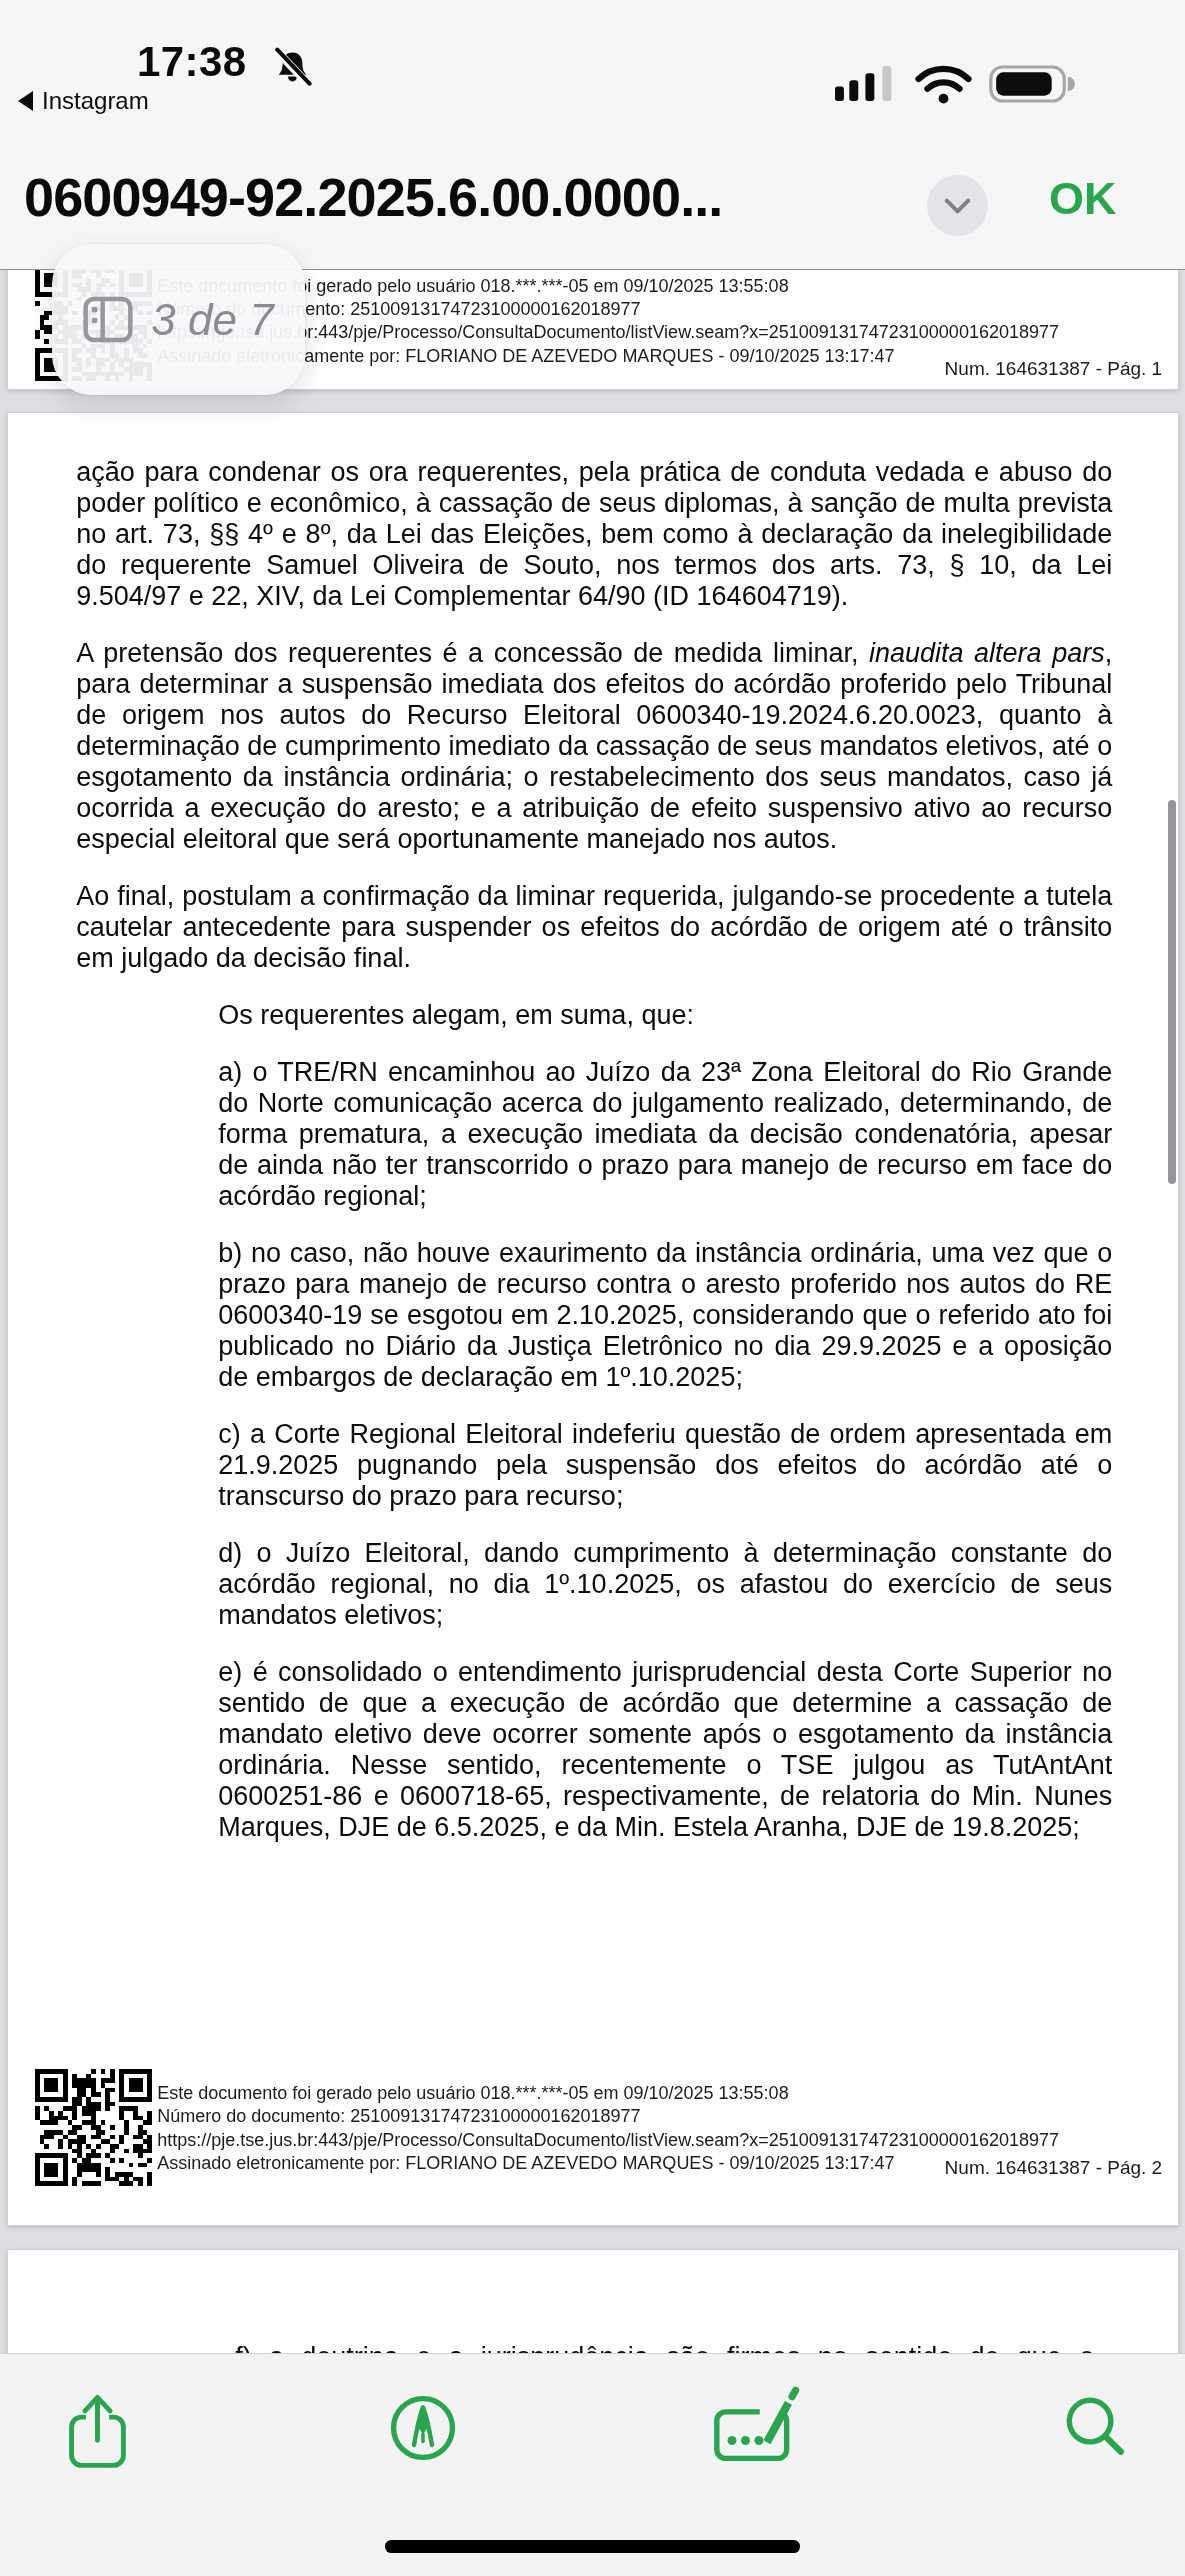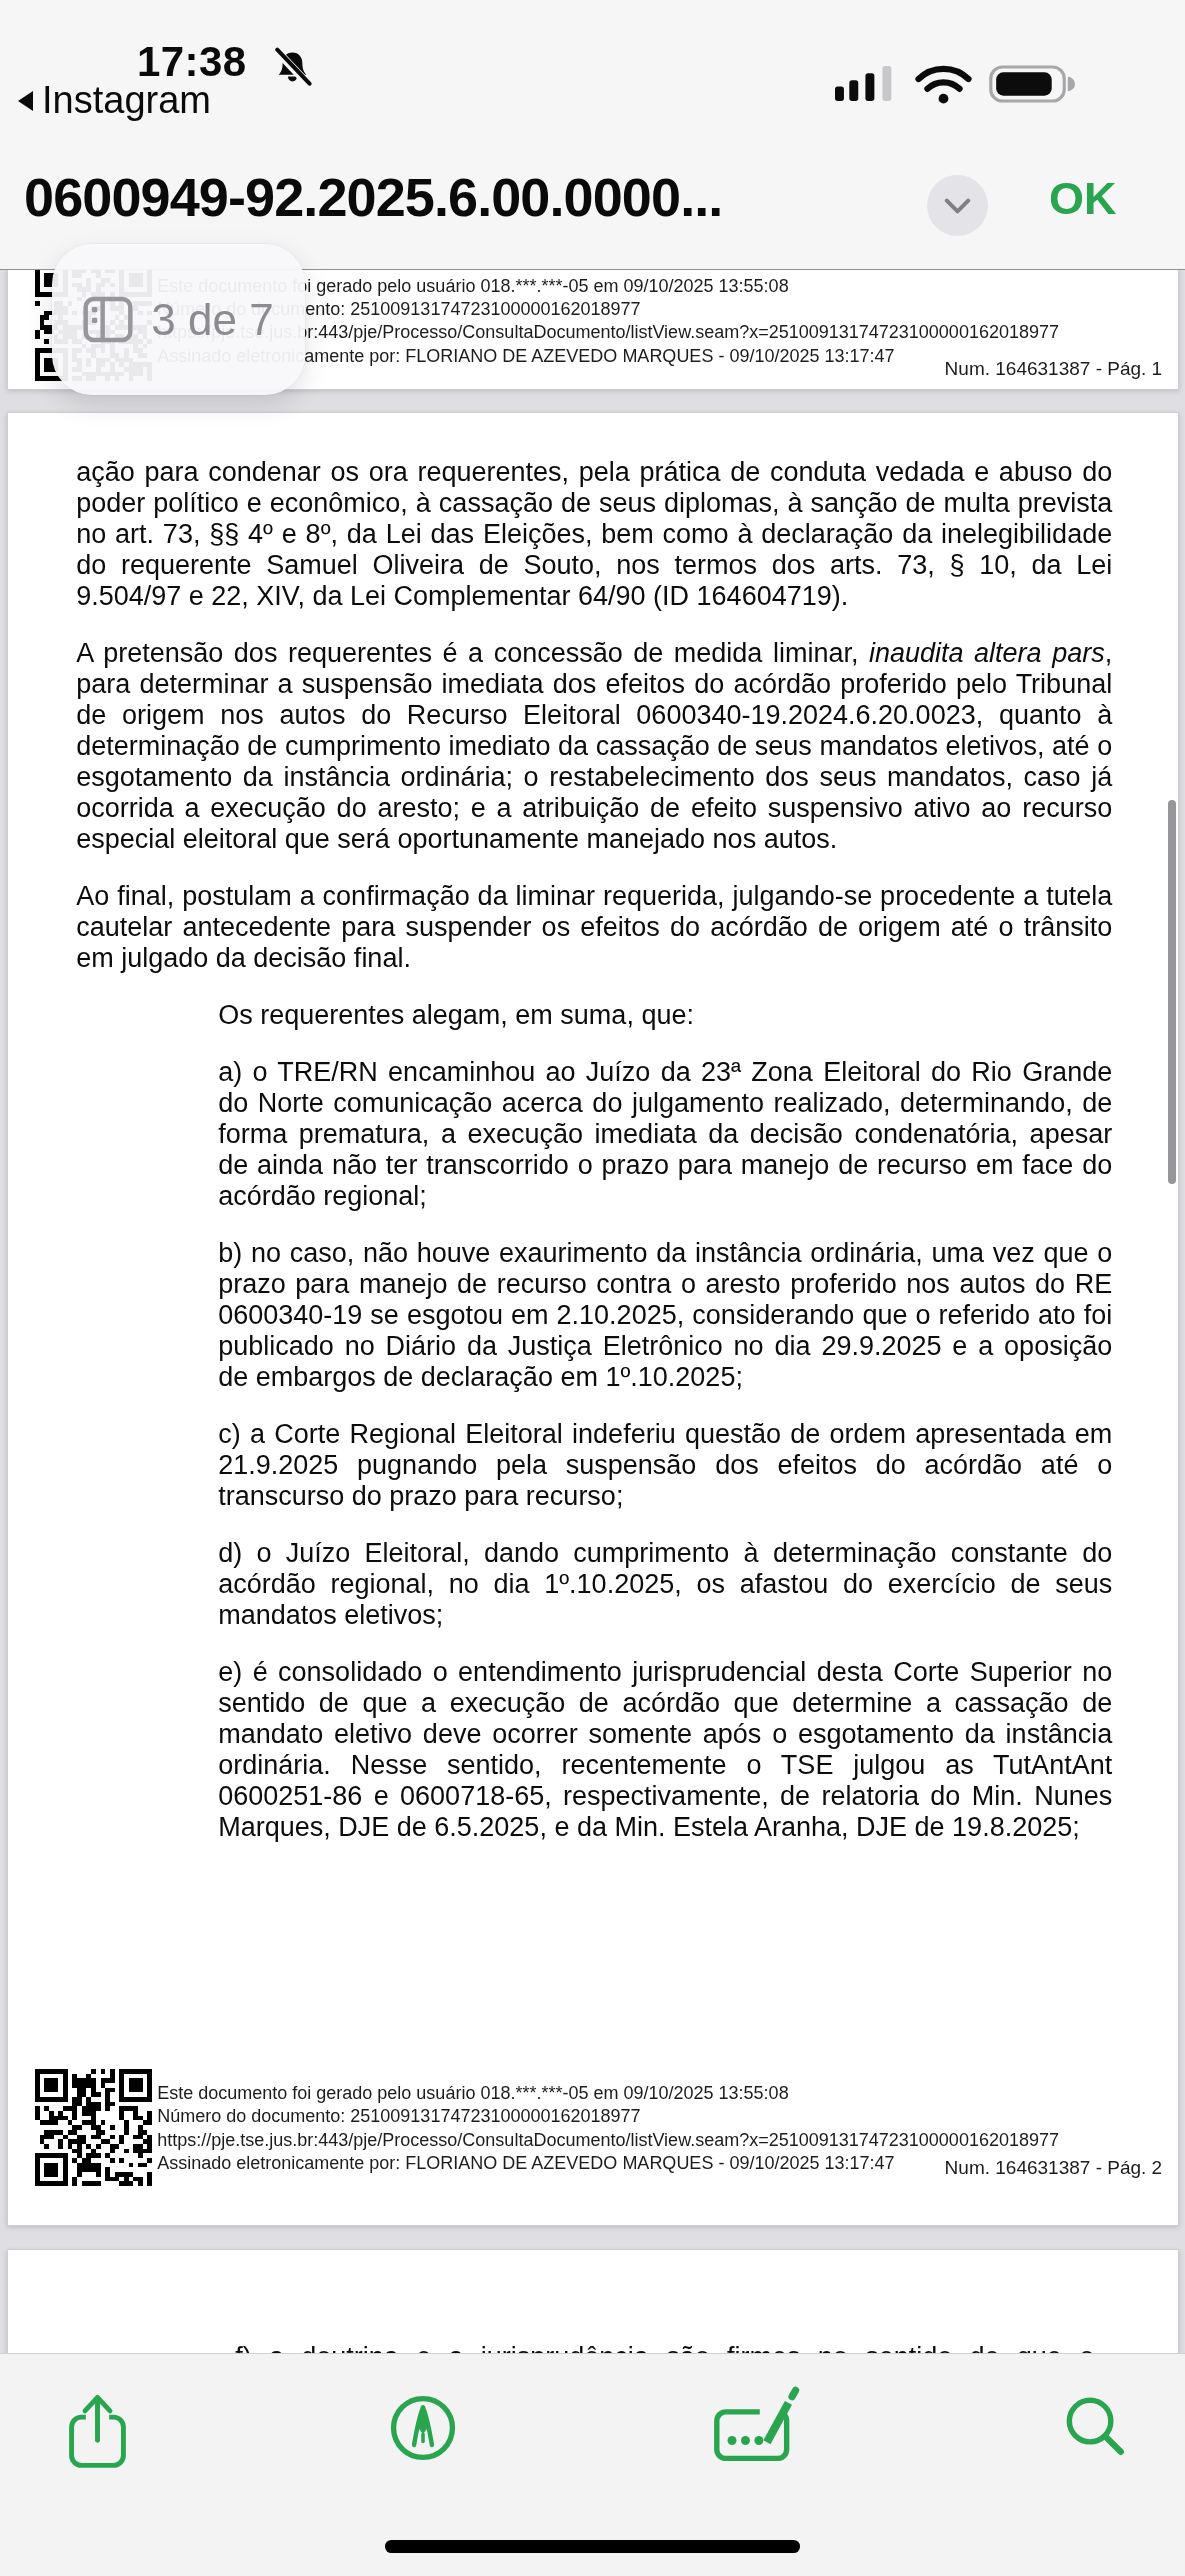--- a/index.html
+++ b/index.html
@@ -10,21 +10,21 @@
   .status-time{position:absolute;left:137px;top:38px;font-size:42px;font-weight:700;color:#0b0b0b;letter-spacing:0.4px;}
   .bell{position:absolute;left:271px;top:47px;width:43px;height:43px;}
   .sb-right{position:absolute;left:835px;top:63px;width:243px;height:43px;}
   .sig{position:absolute;left:0;top:0;}
   .wifi{position:absolute;left:77px;top:0;}
   .batt{position:absolute;left:154px;top:1.8px;width:86px;height:38px;}
 
   
   .back-row{position:absolute;left:18px;top:79px;height:43px;display:flex;align-items:center;cursor:pointer;}
   .back-tri{width:0;height:0;border-top:10.8px solid transparent;border-bottom:10.8px solid transparent;border-right:15.3px solid #0b0b0b;margin-right:9px;}
-  .back-label{font-size:38px;color:#0b0b0b;}
+  .back-label{font-size:24px;color:#0b0b0b;}
 
   
   .title-bar{position:absolute;left:0;top:135px;width:1186px;height:135px;}
   .doc-title{position:absolute;left:24px;top:30.5px;font-size:54px;font-weight:700;color:#0a0a0a;letter-spacing:-0.9px;white-space:nowrap;}
   .chev-btn{position:absolute;left:927px;top:40px;width:61px;height:61px;border-radius:50%;background:#e4e3e7;display:flex;align-items:center;justify-content:center;cursor:pointer;}
   .ok-btn{position:absolute;left:1049px;top:38px;font-size:45px;font-weight:600;color:var(--green);cursor:pointer;}
 
   
   .viewer{position:absolute;left:0;top:269px;width:1186px;height:2084px;background:#dfdee3;border-top:0.9px solid #908f95;overflow:hidden;}
   .page{position:absolute;left:7.2px;width:1172px;background:#ffffff;border:0.9px solid #cfced3;box-sizing:border-box;box-shadow:0 1.8px 5.4px rgba(0,0,0,.16);}
@@ -46,21 +46,21 @@
   .doc-col{padding:44px 66px 0 68px;}
   .doc-col p{margin:26px 0 0 0;font-size:27px;line-height:31px;color:#0c0c0c;text-align:justify;}
   .doc-col p:first-child{margin-top:0;}
   .indent{margin-left:142px !important;}
   .intro-line{text-align:left !important;}
   .p3-line{padding:75px 67px 0 210px;font-size:27px;line-height:31px;color:#0c0c0c;text-align:justify;text-align-last:justify;margin:17px;}
 
   .scrollbar{position:absolute;left:1168px;top:530px;width:8px;height:384px;border-radius:4.5px;background:#97969c;}
 
   
-  .page-pill{position:absolute;left:52px;top:244px;width:253px;height:151px;border-radius:40px;background:rgba(248,248,250,.94);box-shadow:0 9px 27px rgba(0,0,0,.12),0 0 0 0.9px rgba(0,0,0,.03);display:flex;align-items:center;justify-content:center;gap:18px;}
+  .page-pill{position:absolute;left:52px;top:244px;width:253px;height:151px;border-radius:40px;background:rgba(248,248,250,.94);box-shadow:0 9px 27px rgba(0,0,0,.12),0 0 0 0.9px rgba(0,0,0,.03);display:flex;align-items:center;justify-content:center;gap:18px;font-style:italic;}
   .page-pill-label{font-size:44px;color:#8b8b90;}
 
   
   .toolbar{position:absolute;left:0;top:2353px;width:1186px;height:223px;background:#f3f3f4;border-top:0.9px solid rgba(0,0,0,.14);}
   .tb-btn{position:absolute;cursor:pointer;}
   .home-indicator{position:absolute;left:385px;top:2540px;width:415px;height:12.6px;border-radius:6.3px;background:#000;}
 
   .it{font-style:italic;}
   svg{display:block;}
 </style>

